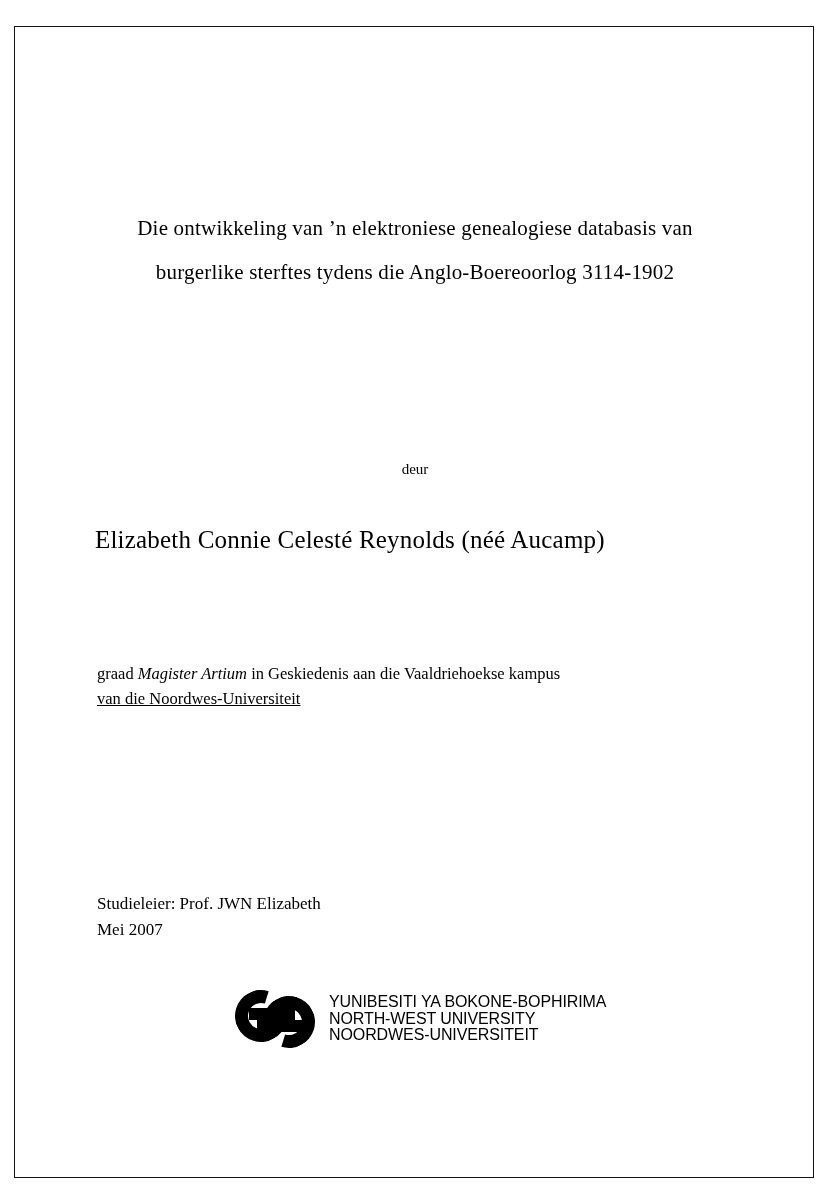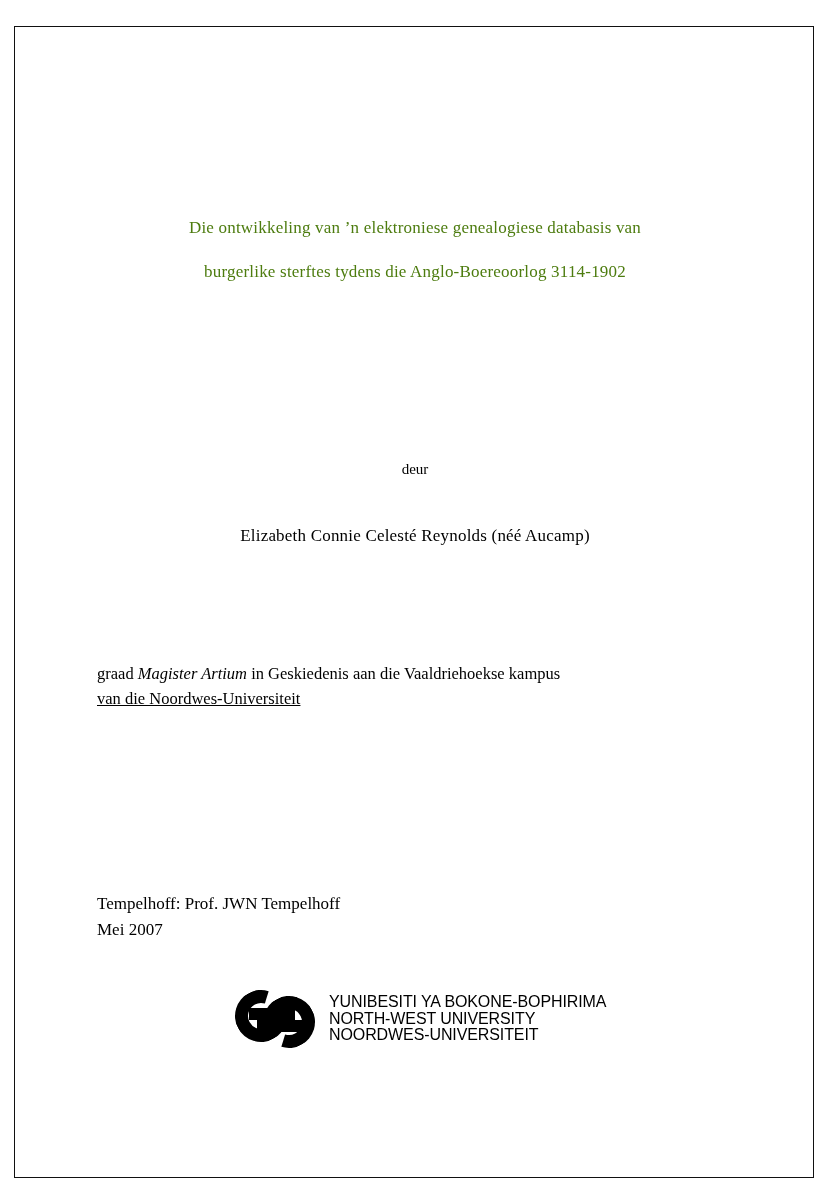--- a/index.html
+++ b/index.html
@@ -40,43 +40,42 @@
   }
 
   .title-block {
     position: absolute;
     top: 180px;
     left: 0;
     width: 640px;
     text-align: center;
   }
   .title-line {
-    font-size: 17px;
+    font-size: 21px;
     line-height: 44px;
     letter-spacing: 0.2px;
-    color: #4d7c0f;
+    color: #000000;
   }
 
   .byline-label {
     position: absolute;
     top: 415px;
     left: 0;
     width: 640px;
     text-align: center;
     font-size: 15px;
     margin-top: 20px;
   }
 
   .author {
     position: absolute;
     top: 500px;
     left: 0;
     width: 640px;
-    text-align: center;
-    font-size: 17px;
+    font-size: 25px;
     letter-spacing: 0.2px;
   }
 
   .statement {
     position: absolute;
     top: 635px;
     left: 2px;
     width: 628px;
     font-size: 16.5px;
     line-height: 25px;
@@ -176,21 +175,21 @@
     <div class="byline-label">deur</div>
 
     <div class="author">Elizabeth Connie Celesté Reynolds (néé Aucamp)</div>
 
     <div class="statement">
       <div><span>graad </span><em>Magister Artium</em><span> in Geskiedenis aan die Vaaldriehoekse kampus</span></div>
       <div class="last">van die Noordwes-Universiteit</div>
     </div>
 
     <div class="supervisor">
-      <div>Tempelhoff: Prof. JWN Tempelhoff</div>
+      <div>Studieleier: Prof. JWN Elizabeth</div>
       <div>Mei 2007</div>
     </div>
 
     <div class="logo-row">
       <div class="logo-mark">
         <span class="ring left"></span>
         <span class="ring right"></span>
         <span class="bar h1"></span>
         <span class="bar h2"></span>
       </div>

